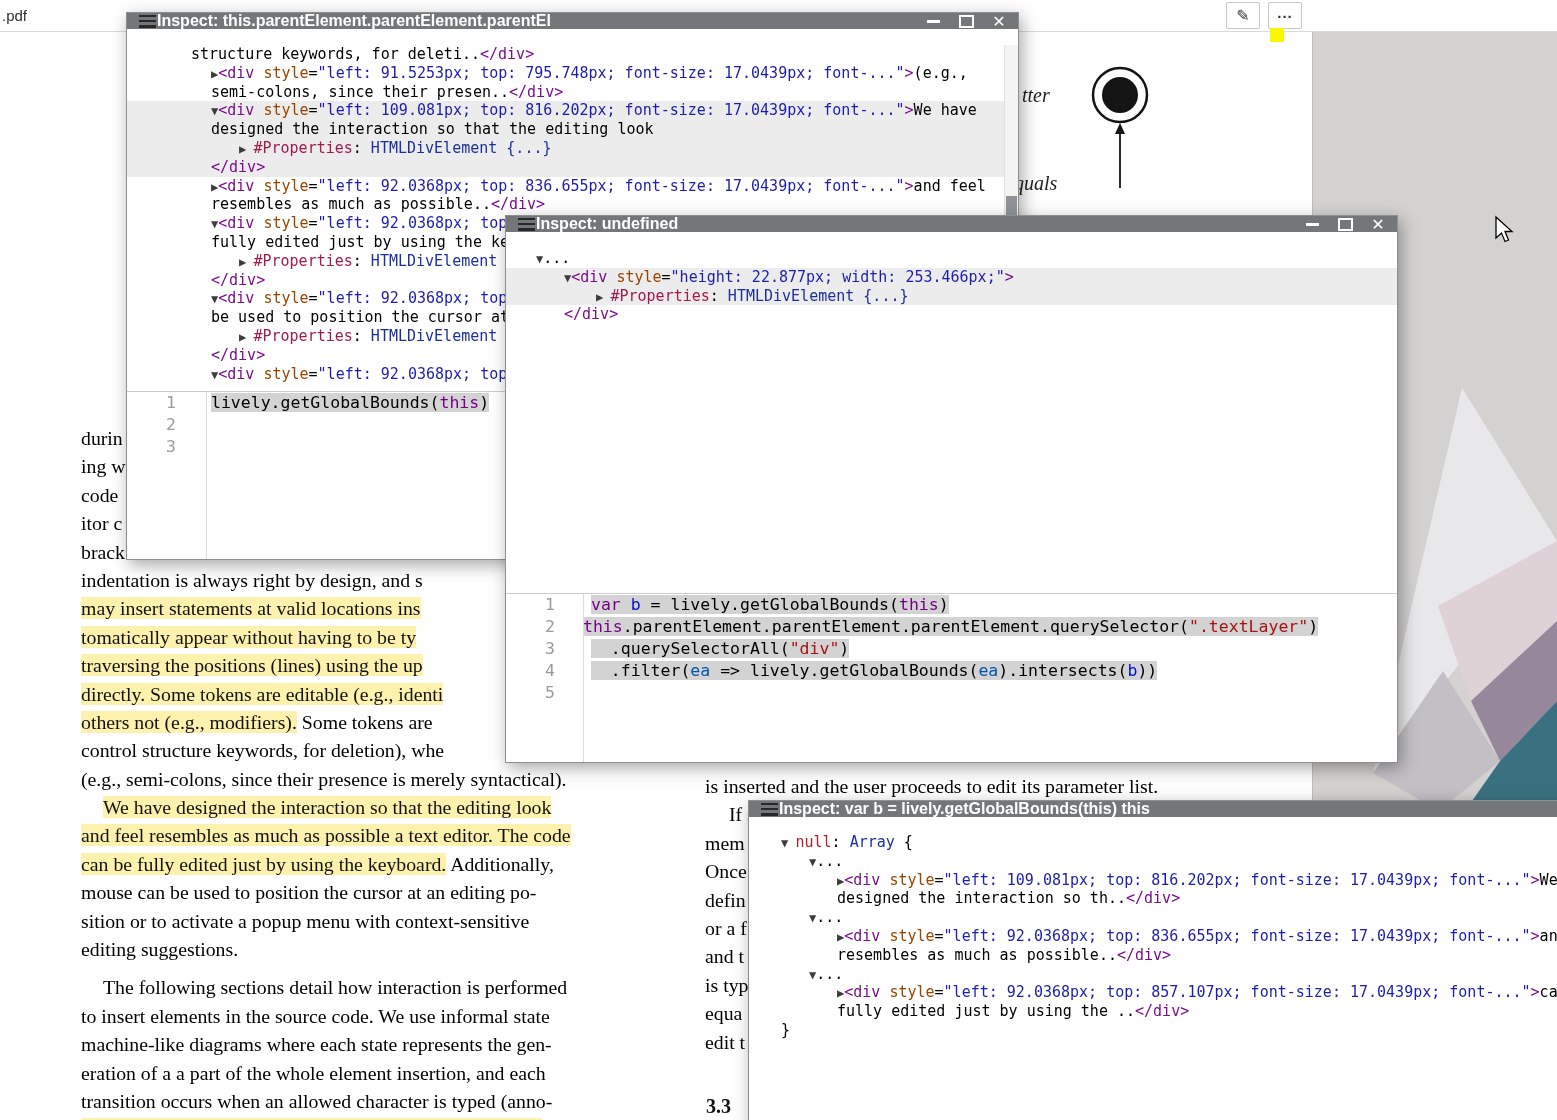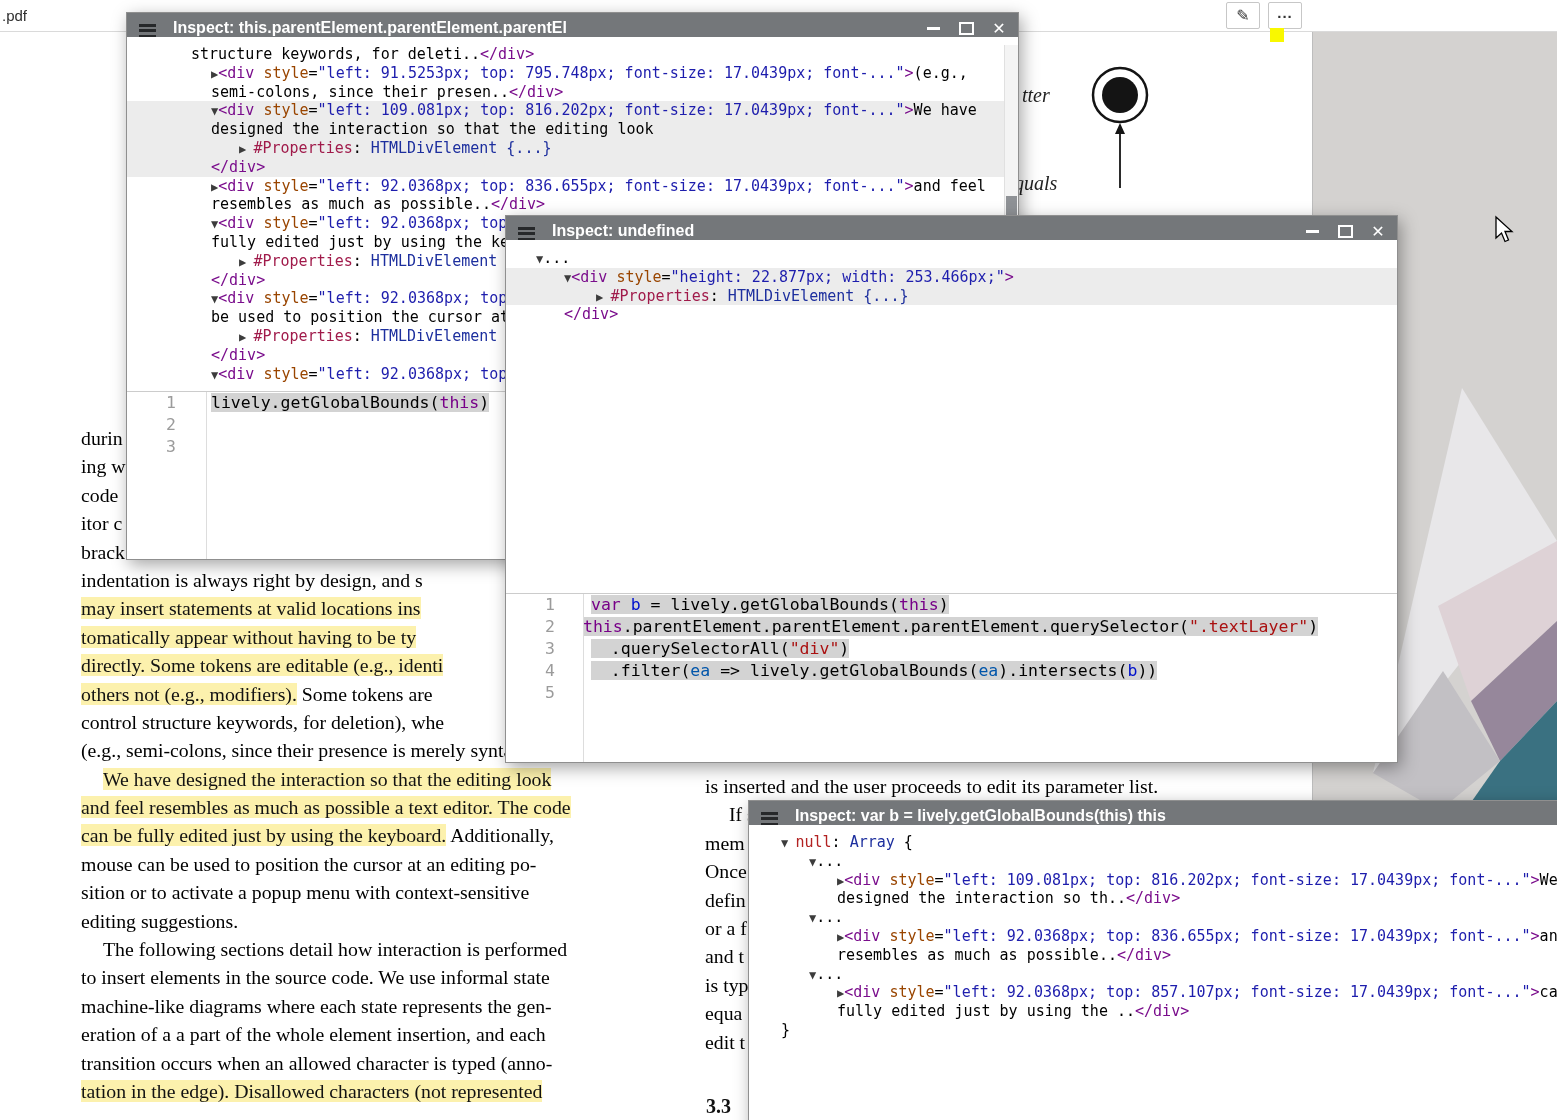--- a/index.html
+++ b/index.html
@@ -34,21 +34,21 @@
   .lbl2{left:1014px;top:172px}
   .diagram{left:1040px;top:40px;z-index:2}
 
   
   .win{position:absolute;background:#fff;border:1px solid #8f8f8f;box-sizing:border-box;
        box-shadow:3px 5px 16px rgba(0,0,0,.35)}
   .w1{left:126px;top:12px;width:893px;height:548px;z-index:10}
   .w2{left:505px;top:215px;width:893px;height:548px;z-index:20}
   .w3{left:748px;top:800px;width:1000px;height:420px;z-index:30}
 
-  .titlebar{height:24px;background:#74777a;display:flex;align-items:flex-end;gap:17px;
+  .titlebar{height:16px;background:#74777a;display:flex;align-items:center;gap:1px;
             padding-left:12px;box-sizing:border-box;cursor:default}
   .burger{display:flex;flex-direction:column;justify-content:space-between;width:17px;height:13px;cursor:pointer;flex:0 0 auto}
   .burger i{display:block;height:2.5px;background:#26282a}
   .title{color:#fff;font-weight:bold;font-size:16px;white-space:nowrap;overflow:hidden}
   .controls{margin-left:auto;display:flex;align-items:center;gap:15px;padding-right:10px}
   .ctl{width:18px;height:18px;display:flex;align-items:center;justify-content:center;color:#fff;cursor:pointer}
   .min-bar{width:13px;height:3px;background:#fff}
   .max-box{width:11px;height:9px;border:2px solid #fff}
   .close{font-weight:bold;font-size:16px;font-family:"DejaVu Sans",sans-serif}
 
@@ -109,31 +109,32 @@
 
 <div class="serif-col abs col-left">
     <div class="row"><span class="inner"><span class="tk-pl">durin</span></span></div>
     <div class="row"><span class="inner"><span class="tk-pl">ing w</span></span></div>
     <div class="row"><span class="inner"><span class="tk-pl">code</span></span></div>
     <div class="row"><span class="inner"><span class="tk-pl">itor c</span></span></div>
     <div class="row"><span class="inner"><span class="tk-pl">brack</span></span></div>
     <div class="row"><span class="inner"><span class="tk-pl">indentation is always right by design, and s</span></span></div>
     <div class="row"><span class="inner"><span class="tk-hl">may insert statements at valid locations ins</span></span></div>
     <div class="row"><span class="inner"><span class="tk-hl">tomatically appear without having to be ty</span></span></div>
+    <div class="row"><span class="inner"><span class="tk-hl">traversing the positions (lines) using the up</span></span></div>
     <div class="row"><span class="inner"><span class="tk-hl">directly. Some tokens are editable (e.g., identi</span></span></div>
     <div class="row"><span class="inner"><span class="tk-hl">others not (e.g., modifiers).</span><span class="tk-pl"> Some tokens are</span></span></div>
     <div class="row"><span class="inner"><span class="tk-pl">control structure keywords, for deletion), whe</span></span></div>
     <div class="row"><span class="inner"><span class="tk-pl">(e.g., semi-colons, since their presence is merely syntactical).</span></span></div>
     <div class="row" style="padding-left: 22px;"><span class="inner"><span class="tk-hl">We have designed the interaction so that the editing look</span></span></div>
     <div class="row"><span class="inner"><span class="tk-hl">and feel resembles as much as possible a text editor. The code</span></span></div>
     <div class="row"><span class="inner"><span class="tk-hl">can be fully edited just by using the keyboard.</span><span class="tk-pl"> Additionally,</span></span></div>
     <div class="row"><span class="inner"><span class="tk-pl">mouse can be used to position the cursor at an editing po-</span></span></div>
     <div class="row"><span class="inner"><span class="tk-pl">sition or to activate a popup menu with context-sensitive</span></span></div>
     <div class="row"><span class="inner"><span class="tk-pl">editing suggestions.</span></span></div>
-    <div class="row" style="padding-left: 22px;"><span class="inner"><span class="tk-pl">The following sections detail how interaction is performed</span></span></div>
+    <div class="row" style="padding-left: 22px; margin-top: 10px;"><span class="inner"><span class="tk-pl">The following sections detail how interaction is performed</span></span></div>
     <div class="row"><span class="inner"><span class="tk-pl">to insert elements in the source code. We use informal state</span></span></div>
     <div class="row"><span class="inner"><span class="tk-pl">machine-like diagrams where each state represents the gen-</span></span></div>
     <div class="row"><span class="inner"><span class="tk-pl">eration of a a part of the whole element insertion, and each</span></span></div>
     <div class="row"><span class="inner"><span class="tk-pl">transition occurs when an allowed character is typed (anno-</span></span></div>
     <div class="row"><span class="inner"><span class="tk-hl">tation in the edge). Disallowed characters (not represented</span></span></div>
   </div>
 <div class="serif-col abs col-right">
     <div class="row"><span class="inner"><span class="tk-pl">is inserted and the user proceeds to edit its parameter list.</span></span></div>
     <div class="row" style="padding-left: 24px;"><span class="inner"><span class="tk-pl">If s</span></span></div>
     <div class="row"><span class="inner"><span class="tk-pl">mem</span></span></div>

